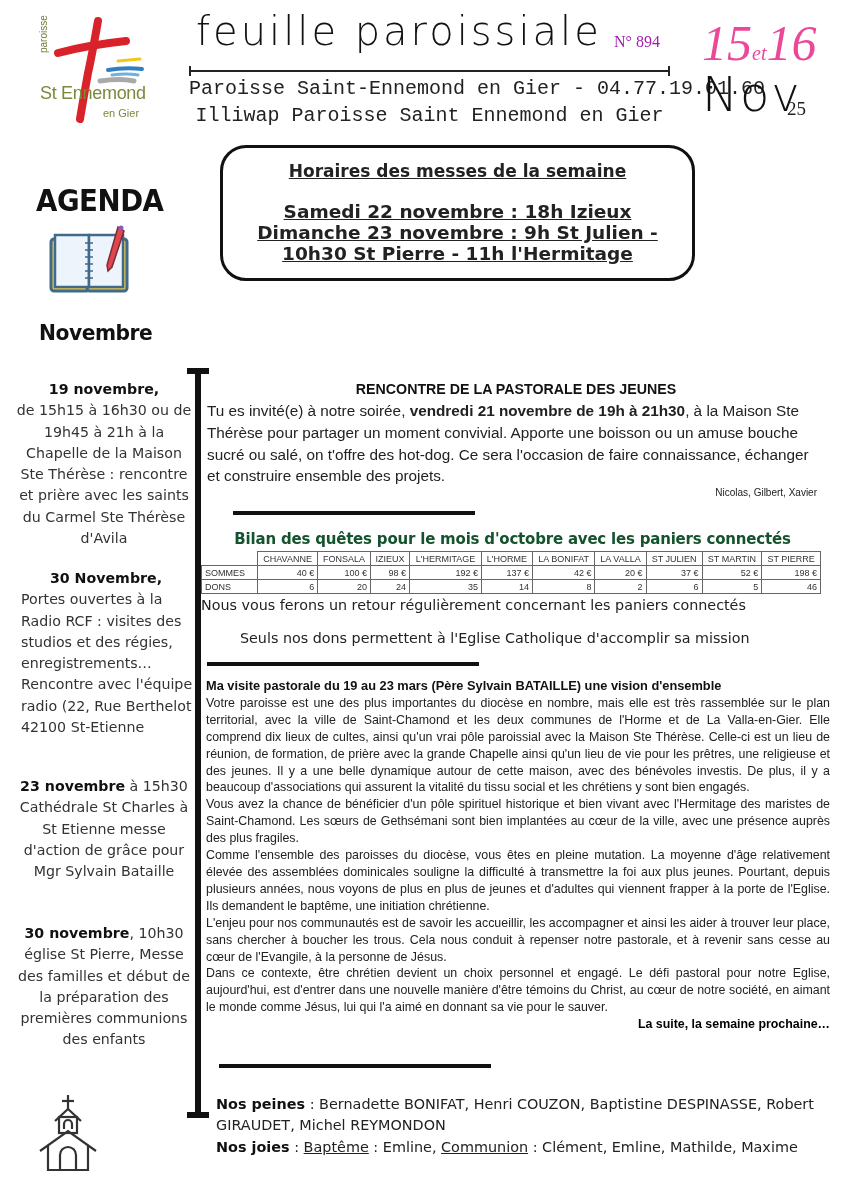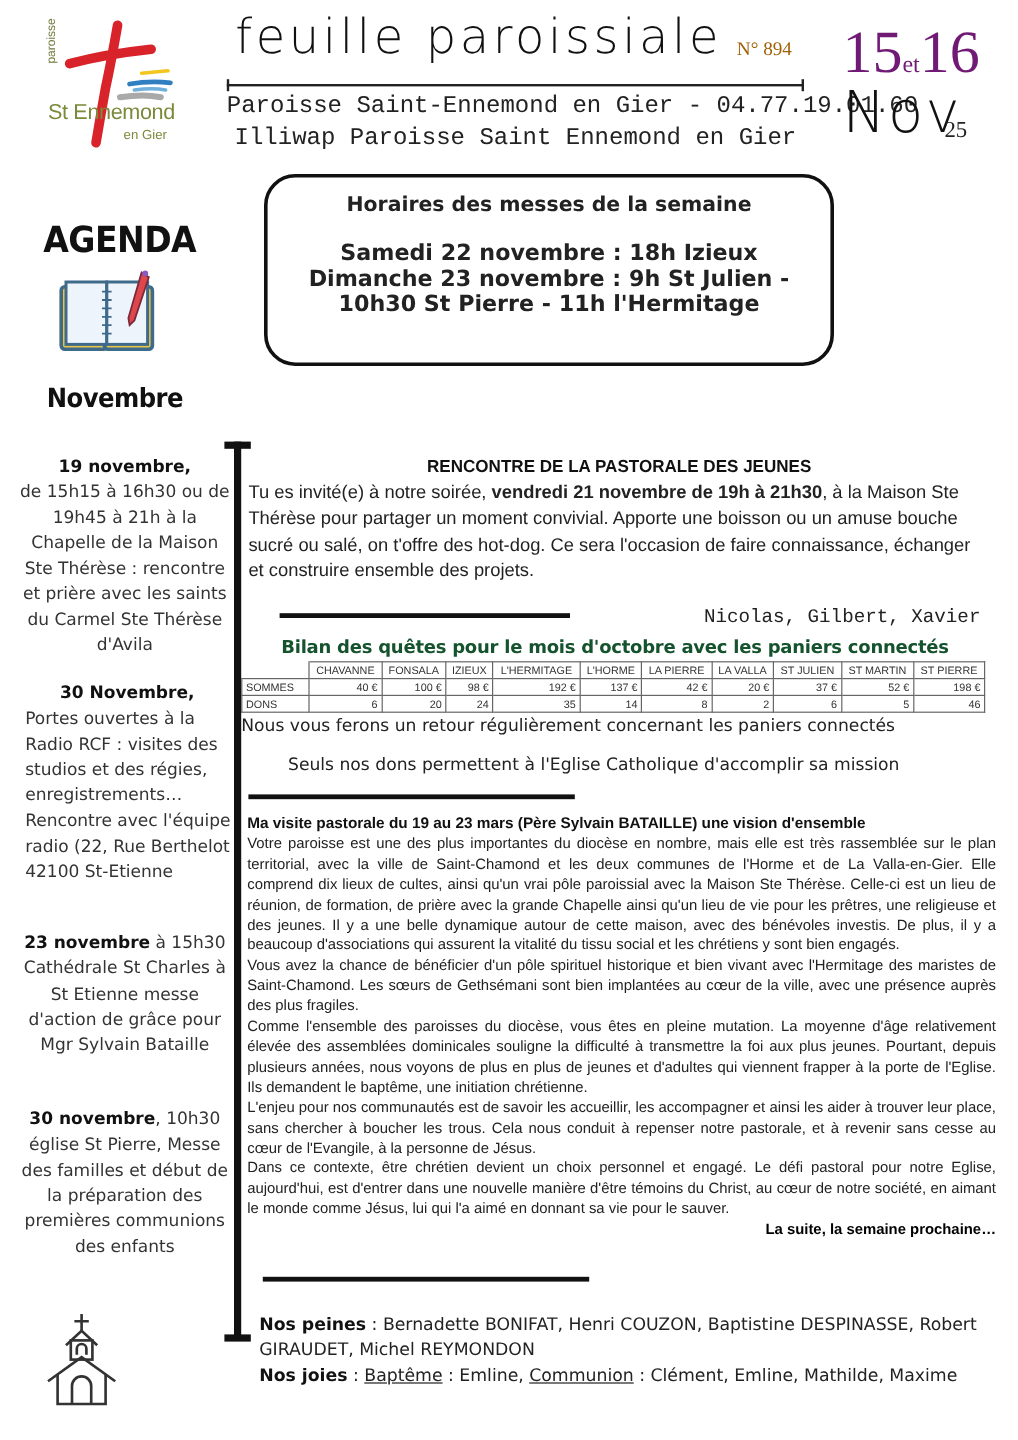--- a/index.html
+++ b/index.html
@@ -7,57 +7,57 @@
   body { position: relative; font-family: "DejaVu Sans", "Liberation Sans", sans-serif; color: #222; }
 
   
   .logo { position: absolute; left: 30px; top: 15px; width: 125px; height: 110px; }
   .logo svg { position: absolute; left: 0; top: 0; }
   .logo .logo-paroisse { position: absolute; left: 8px; top: 38px; transform: rotate(-90deg); transform-origin: left top; font-size: 10px; color: #6f7a3a; font-family: "Liberation Sans", sans-serif; }
   .logo .logo-name { position: absolute; left: 10px; top: 68px; font-size: 18px; color: #7a8a3a; font-family: "Liberation Sans", sans-serif; letter-spacing: -0.3px; white-space: nowrap; }
   .logo .logo-gier { position: absolute; left: 73px; top: 92px; font-size: 11px; color: #7a8a3a; font-family: "Liberation Sans", sans-serif; }
 
   .title { position: absolute; left: 196px; top: 8px; font-family: "DejaVu Sans", sans-serif; font-weight: 200; font-size: 40px; letter-spacing: 3px; color: #111; white-space: nowrap; -webkit-text-stroke: 0; }
-  .issue-no { position: absolute; left: 614px; top: 33px; font-family: "Liberation Serif", serif; font-size: 16px; color: #a16207; }
+  .issue-no { position: absolute; left: 614px; top: 33px; font-family: "Liberation Serif", serif; font-size: 16px; color: #a21caf; }
   .header-rule { position: absolute; left: 189px; top: 70px; width: 481px; height: 2px; background: #222; }
   .header-rule::before, .header-rule::after { content: ""; position: absolute; top: -4px; width: 2px; height: 10px; background: #222; }
   .header-rule::before { left: 0; } .header-rule::after { right: 0; }
   .subtitle { position: absolute; left: 189px; width: 481px; text-align: center; font-family: Liberation Mono, monospace; font-size: 20px; color: #222; white-space: nowrap; }
   .subtitle.l1 { top: 77px; }
   .subtitle.l2 { top: 104px; }
 
-  .date-days { position: absolute; left: 702px; top: 18px; font-family: "Liberation Serif", serif; font-size: 50px; color: #701a75; white-space: nowrap; line-height: 1; }
+  .date-days { position: absolute; left: 702px; top: 18px; font-family: "Liberation Serif", serif; font-size: 50px; color: #ec4899; white-space: nowrap; line-height: 1; font-style: italic; }
   .date-days .et { font-size: 20px; }
   .date-month { position: absolute; left: 702px; top: 70px; font-family: "DejaVu Sans", sans-serif; font-weight: 200; font-size: 48px; color: #111; line-height: 1; letter-spacing: 2px; }
   .date-year { position: absolute; left: 787px; top: 98px; font-family: "Liberation Serif", serif; font-size: 19px; color: #222; }
 
   
   .agenda-title { position: absolute; left: 36px; top: 183px; font-family: "DejaVu Sans", sans-serif; font-weight: bold; font-size: 30px; color: #111; letter-spacing: -0.5px; transform: scaleX(0.92); transform-origin: left; }
   .agenda-icon { position: absolute; left: 48px; top: 225px; }
   .month-title { position: absolute; left: 39px; top: 320px; font-family: "DejaVu Sans", sans-serif; font-weight: bold; font-size: 22px; color: #111; letter-spacing: -0.5px; transform: scaleX(0.92); transform-origin: left; }
 
   .agenda-col { position: absolute; left: 14px; width: 180px; font-family: "DejaVu Sans", sans-serif; font-size: 14.2px; line-height: 21.3px; color: #333; }
   .agenda-col .center { text-align: center; }
   .agenda-col b { color: #111; }
 
   
   .timeline { position: absolute; left: 195px; top: 368px; width: 6px; height: 747px; background: #111; }
   .timeline-cap { position: absolute; left: 187px; width: 22px; height: 6px; background: #111; }
 
   
-  .mass-box { position: absolute; left: 220px; top: 145px; width: 475px; height: 160px; border: 3px solid #111; border-radius: 26px; text-align: center; }
+  .mass-box { position: absolute; left: 220px; top: 145px; width: 475px; height: 136px; border: 3px solid #111; border-radius: 26px; text-align: center; text-decoration: underline; }
   .mass-box .mb-title { margin-top: 13px; font-weight: bold; font-size: 17px; color: #222; }
   .mass-box .mb-line { font-weight: bold; font-size: 18.5px; color: #222; line-height: 21px; white-space: nowrap; }
   .mass-box .mb-line.first { margin-top: 20px; }
 
   
   .right { position: absolute; left: 207px; width: 618px; }
   .jeunes-title { top: 381px; text-align: center; font-weight: bold; font-size: 14.5px; color: #111; font-family: "Liberation Sans", sans-serif; transform: scaleX(0.98); }
   .jeunes-text { top: 400px; font-family: "Liberation Sans", sans-serif; font-size: 15.3px; line-height: 21.8px; color: #222; }
-  .jeunes-sign { top: 505px; text-align: right; font-family: Liberation Mono, monospace; font-size: 16px; color: #222; padding-right: 8px; }
+  .jeunes-sign { top: 487px; text-align: right; font-family: Liberation Sans, sans-serif; font-size: 10px; color: #222; padding-right: 8px; }
 
   .rule { position: absolute; height: 4px; background: #111; }
 
   .quetes-title { top: 530px; left: 200px; width: 625px; text-align: center; font-weight: bold; font-size: 15px; color: #14532d; font-family: "DejaVu Sans", sans-serif; letter-spacing: -0.2px; }
   table.quetes { position: absolute; left: 201px; top: 551px; width: 620px; border-collapse: collapse; font-family: "Liberation Sans", sans-serif; font-size: 9px; color: #333; }
   table.quetes td, table.quetes th { border: 1px solid #666; height: 14px; padding: 0 3px; font-weight: normal; }
   table.quetes th { text-align: center; }
   table.quetes th.blank { border-top: none; border-left: none; }
   table.quetes td.num { text-align: right; }
   table.quetes td.label { text-align: left; }
@@ -179,21 +179,21 @@
 <div class="right quetes-title">Bilan des quêtes pour le mois d'octobre avec les paniers connectés</div>
 <table class="quetes">
   <thead>
     <tr>
       <th class="blank" style="width:56px;"></th>
       <th>CHAVANNE</th>
       <th>FONSALA</th>
       <th>IZIEUX</th>
       <th>L'HERMITAGE</th>
       <th>L'HORME</th>
-      <th>LA PIERRE</th>
+      <th>LA BONIFAT</th>
       <th>LA VALLA</th>
       <th>ST JULIEN</th>
       <th>ST MARTIN</th>
       <th>ST PIERRE</th>
     </tr>
   </thead>
   <tbody>
     <tr>
       <td class="label">SOMMES</td>
       <td class="num">40 €</td>

